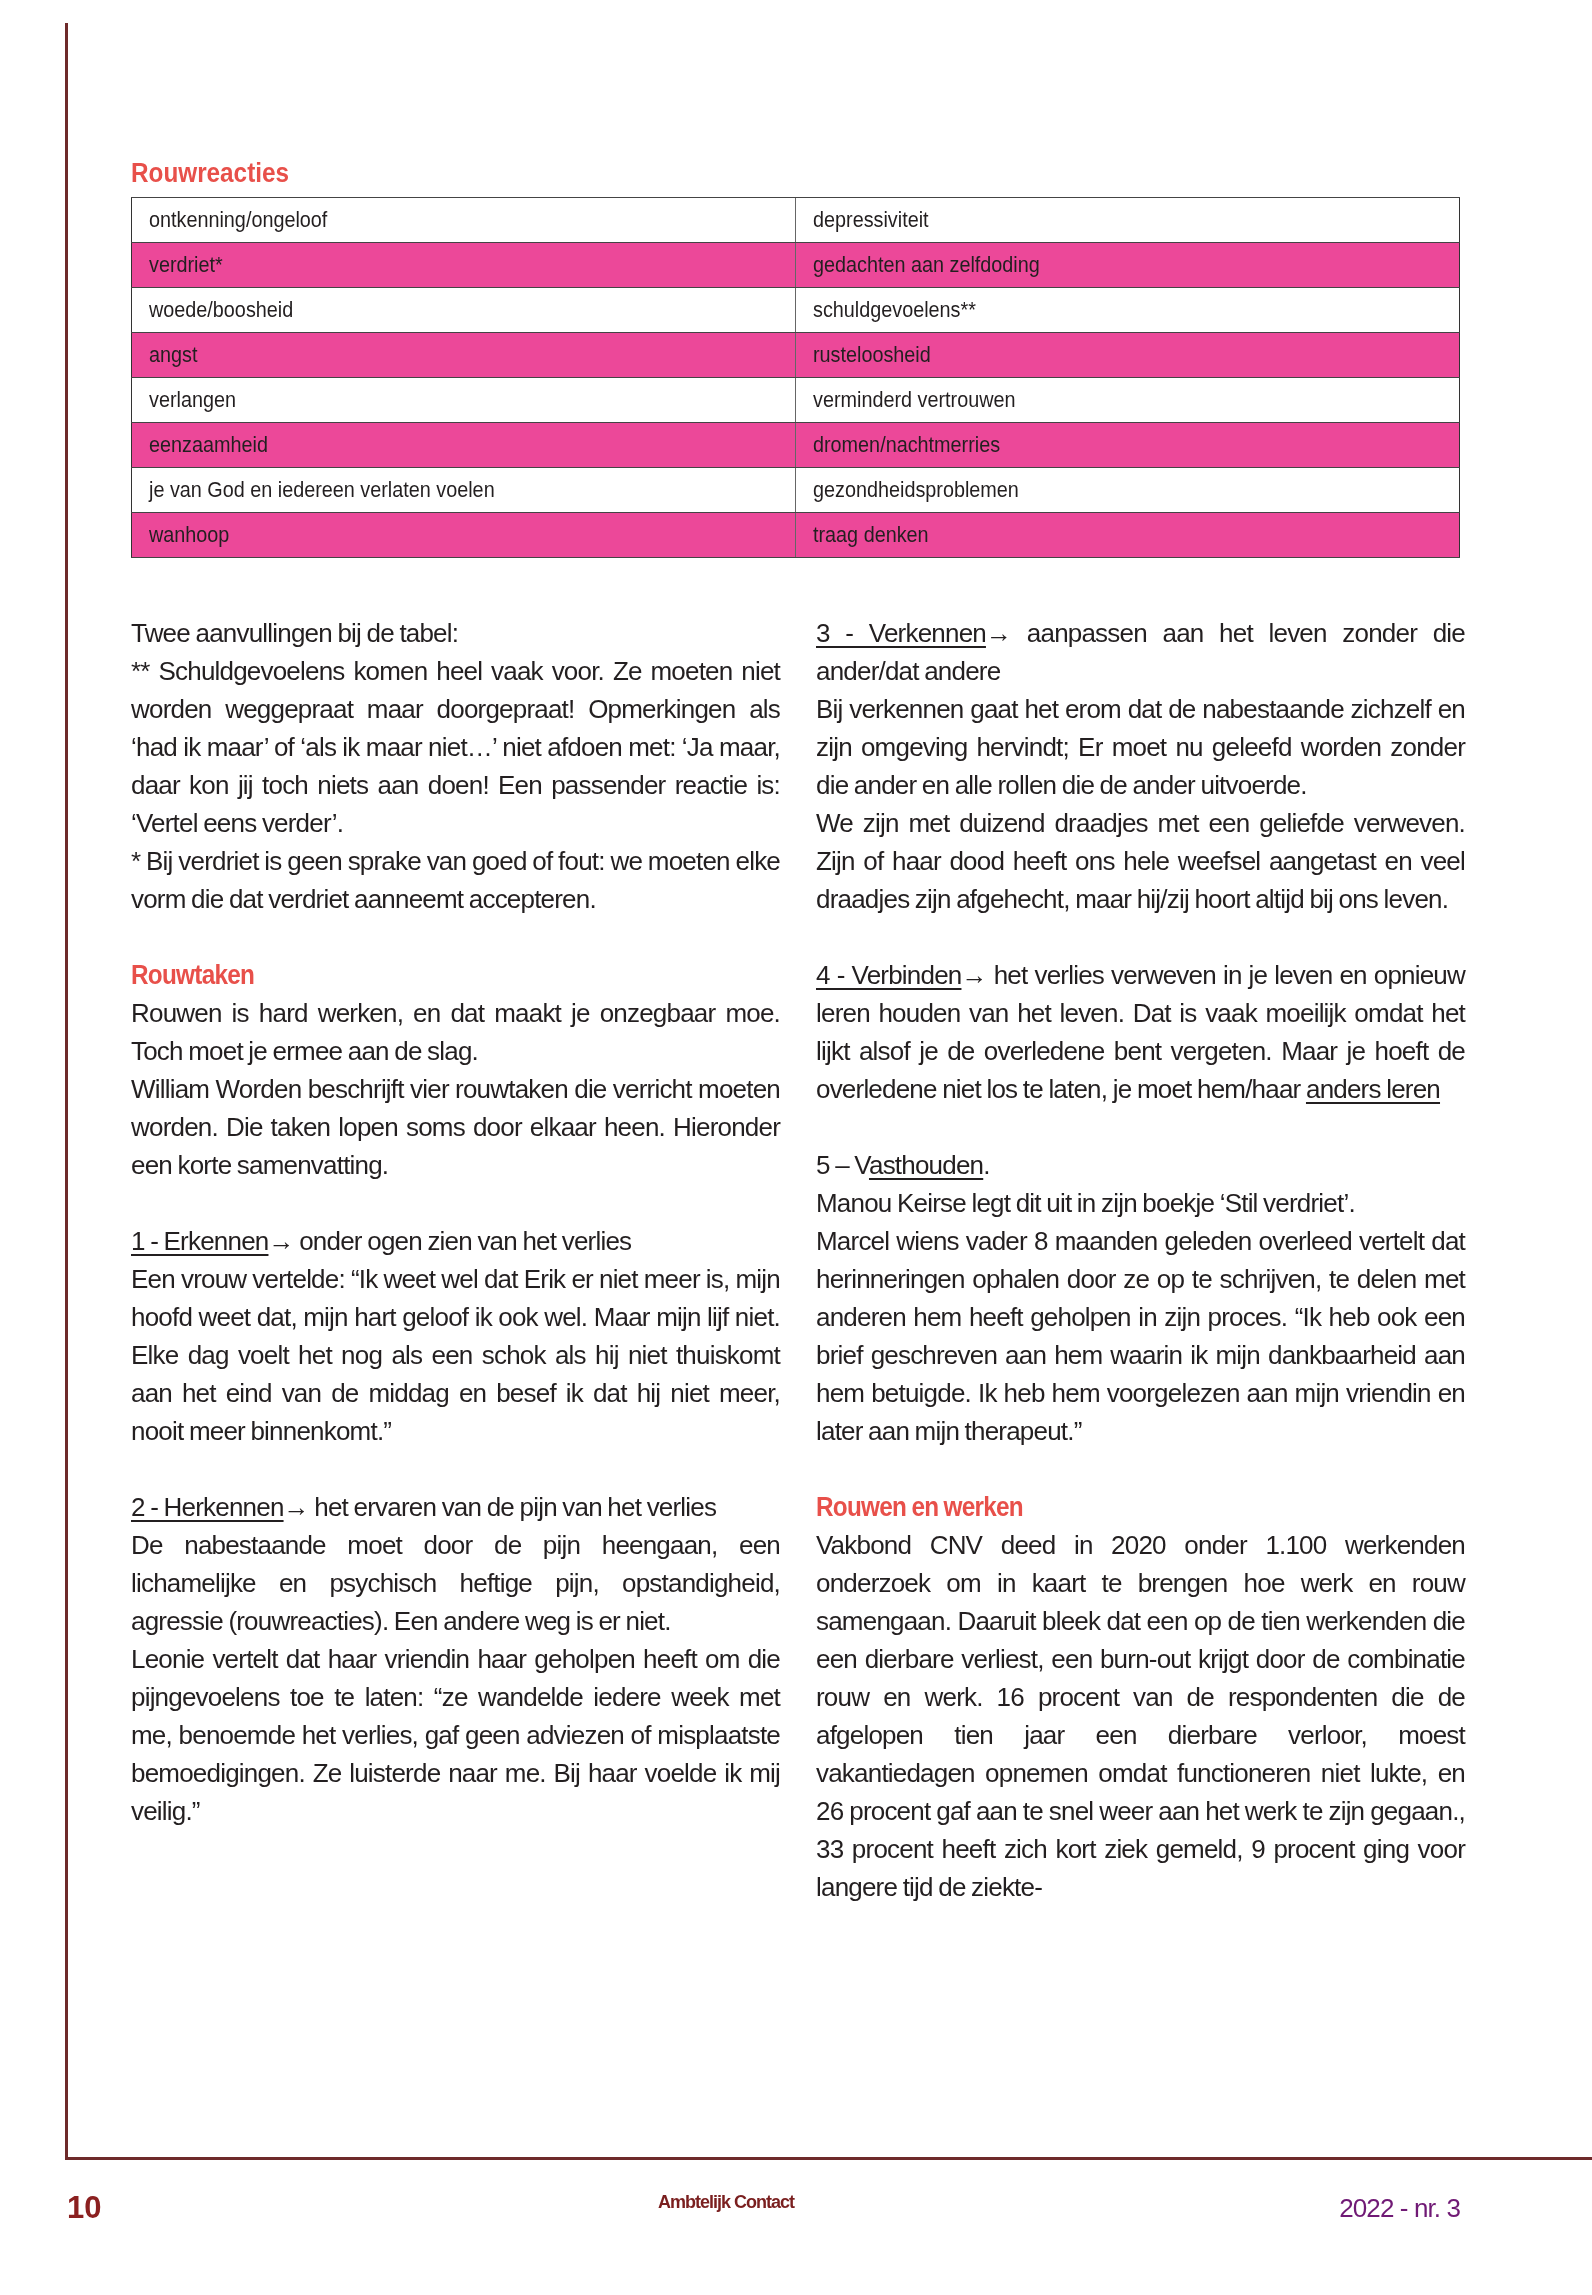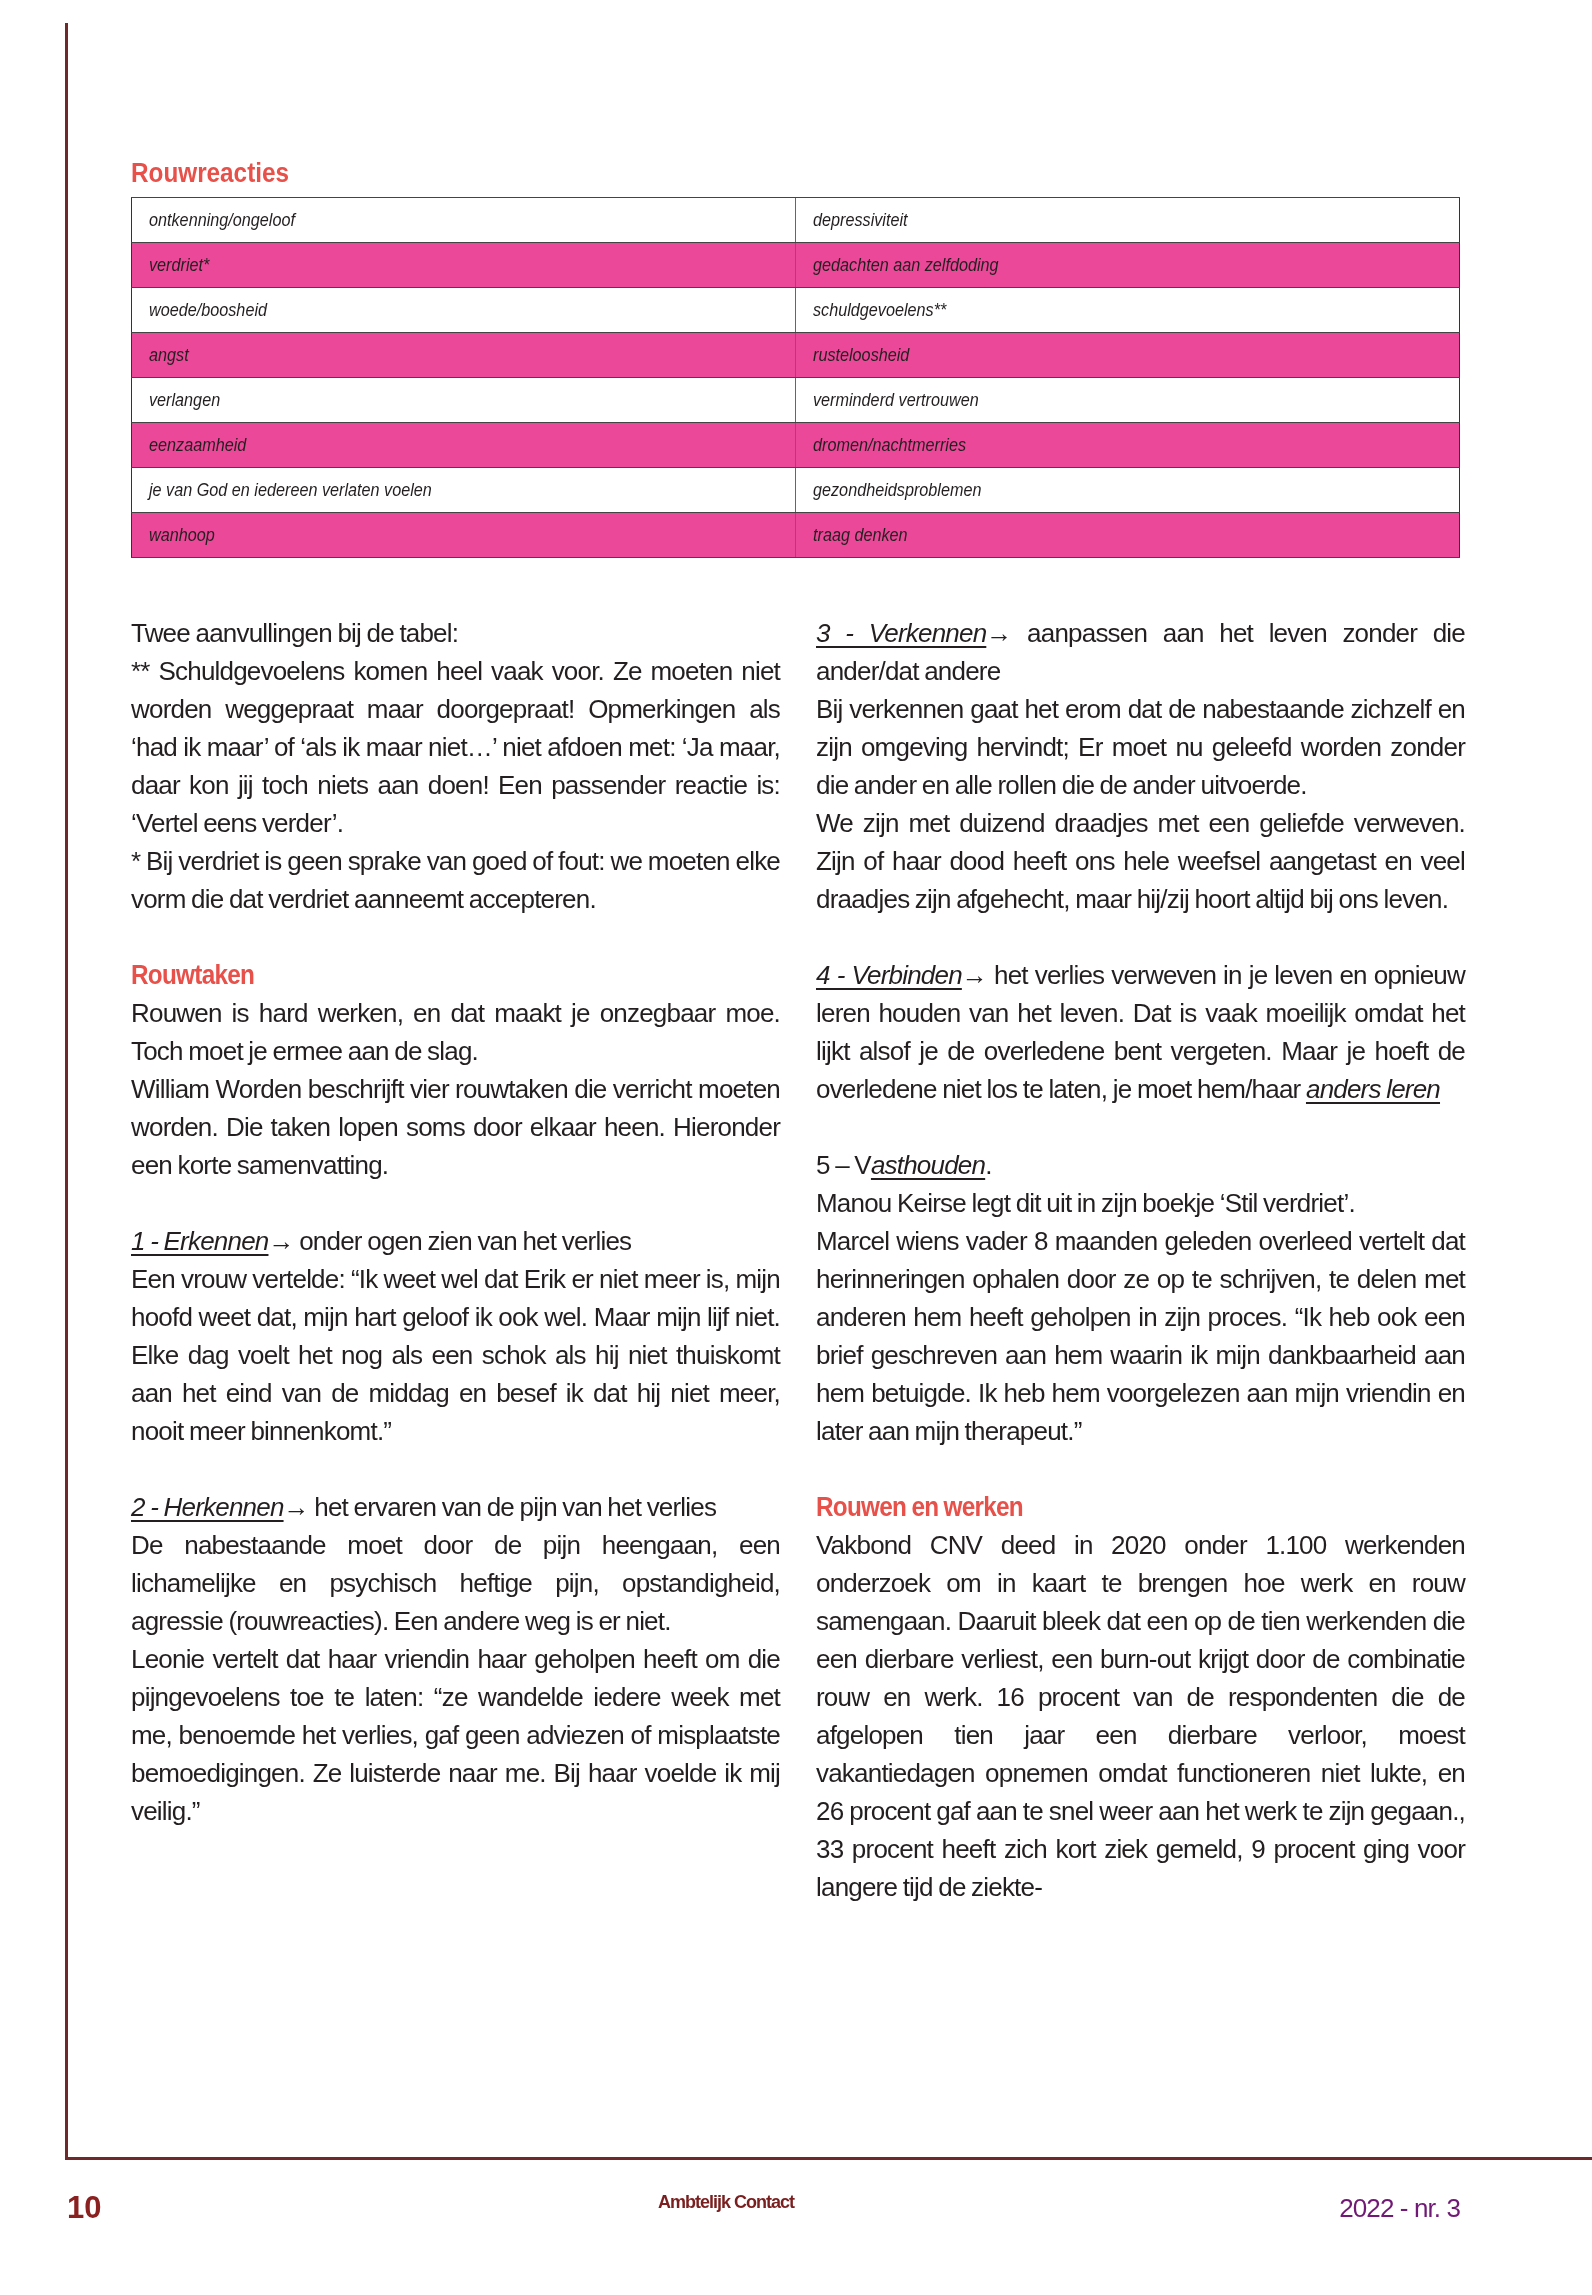--- a/index.html
+++ b/index.html
@@ -8,32 +8,32 @@
   .page-border-left { position: absolute; left: 65px; top: 23px; width: 2.6px; height: 2137px; background: #6e2a2a; }
   .page-border-bottom { position: absolute; left: 65px; top: 2157px; width: 1527px; height: 2.6px; background: #6e2a2a; }
 
   .heading { color: #e8504a; font-weight: bold; font-size: 27px; line-height: 38px;
              transform: scaleX(0.9); transform-origin: left center; white-space: nowrap; }
   .title-main { position: absolute; left: 131px; top: 154px; }
 
   table.rouw { position: absolute; left: 131px; top: 197px; width: 1329px; border-collapse: collapse;
                border: 1.7px solid #333; }
   table.rouw td { height: 44px; border-top: 1.7px solid #444; border-bottom: 1.7px solid #444;
-                  font-size: 18px; padding: 0 0 0 17.3px; vertical-align: middle; width: 50%; font-style: italic; }
+                  font-size: 22px; padding: 0 0 0 17.3px; vertical-align: middle; width: 50%; }
   table.rouw td + td { border-left: 0.9px solid #666; }
   table.rouw tr.alt td { background: #ec4899; }
   .cell-text { display: inline-block; transform: scaleX(0.9); transform-origin: left center; white-space: nowrap; }
 
   .col { position: absolute; width: 649px; font-size: 26px; line-height: 38px; }
   .col-left { left: 131px; top: 614px; }
   .col-right { left: 816px; top: 614px; }
   .para { text-align: justify; margin: 0; }
   .cond { letter-spacing: -0.8px; word-spacing: -0.9px; }
   .gap { height: 38px; }
-  .u { text-decoration: underline; text-underline-offset: 3.5px; text-decoration-thickness: 1.7px; font-style: italic; }
+  .u { text-decoration: underline; text-underline-offset: 3.5px; text-decoration-thickness: 1.7px; }
   .arrow { font-weight: bold; }
 
   .footer-page { position: absolute; left: 67px; top: 2190px; font-size: 31px; font-weight: bold; color: #8b2020; text-align: right; }
   .footer-title { position: absolute; left: 658px; top: 2192px; font-size: 18px; font-weight: bold; color: #7a1f1f;
                   letter-spacing: -1px; }
   .footer-issue { position: absolute; right: 132px; top: 2193px; font-size: 26px; color: #701a75; letter-spacing: -0.9px; }
 </style>
 </head>
 <body>
 

